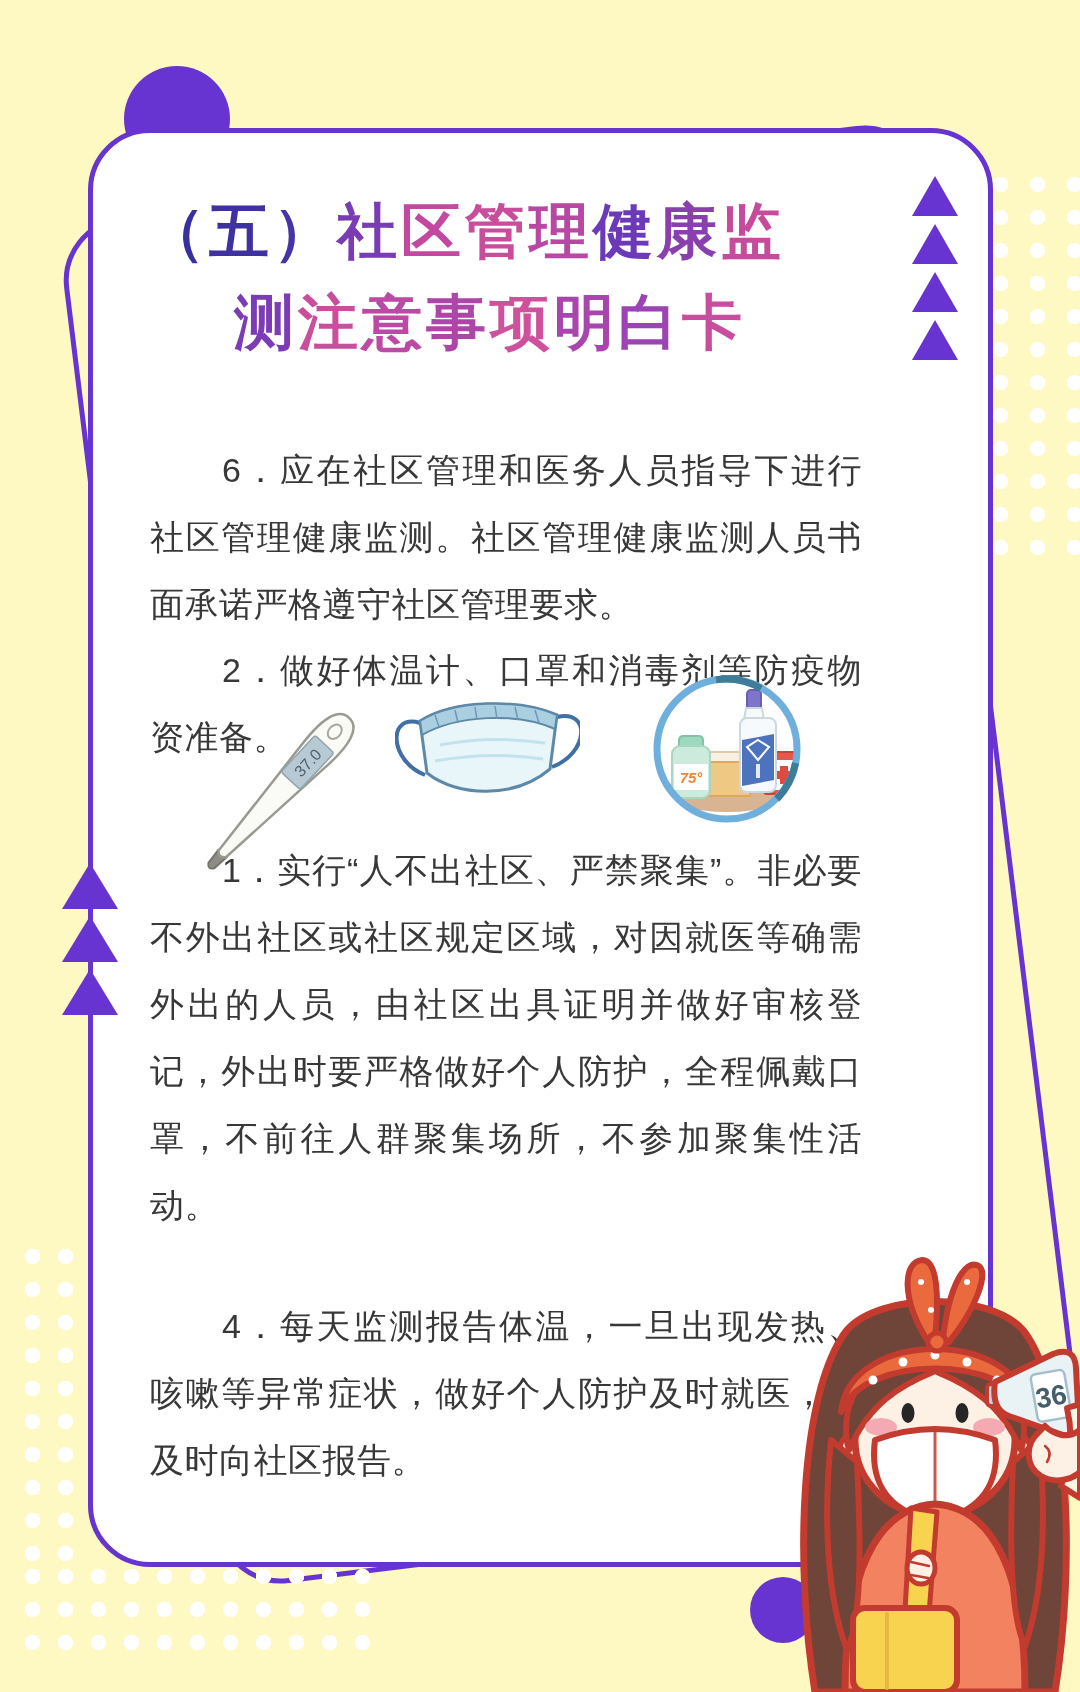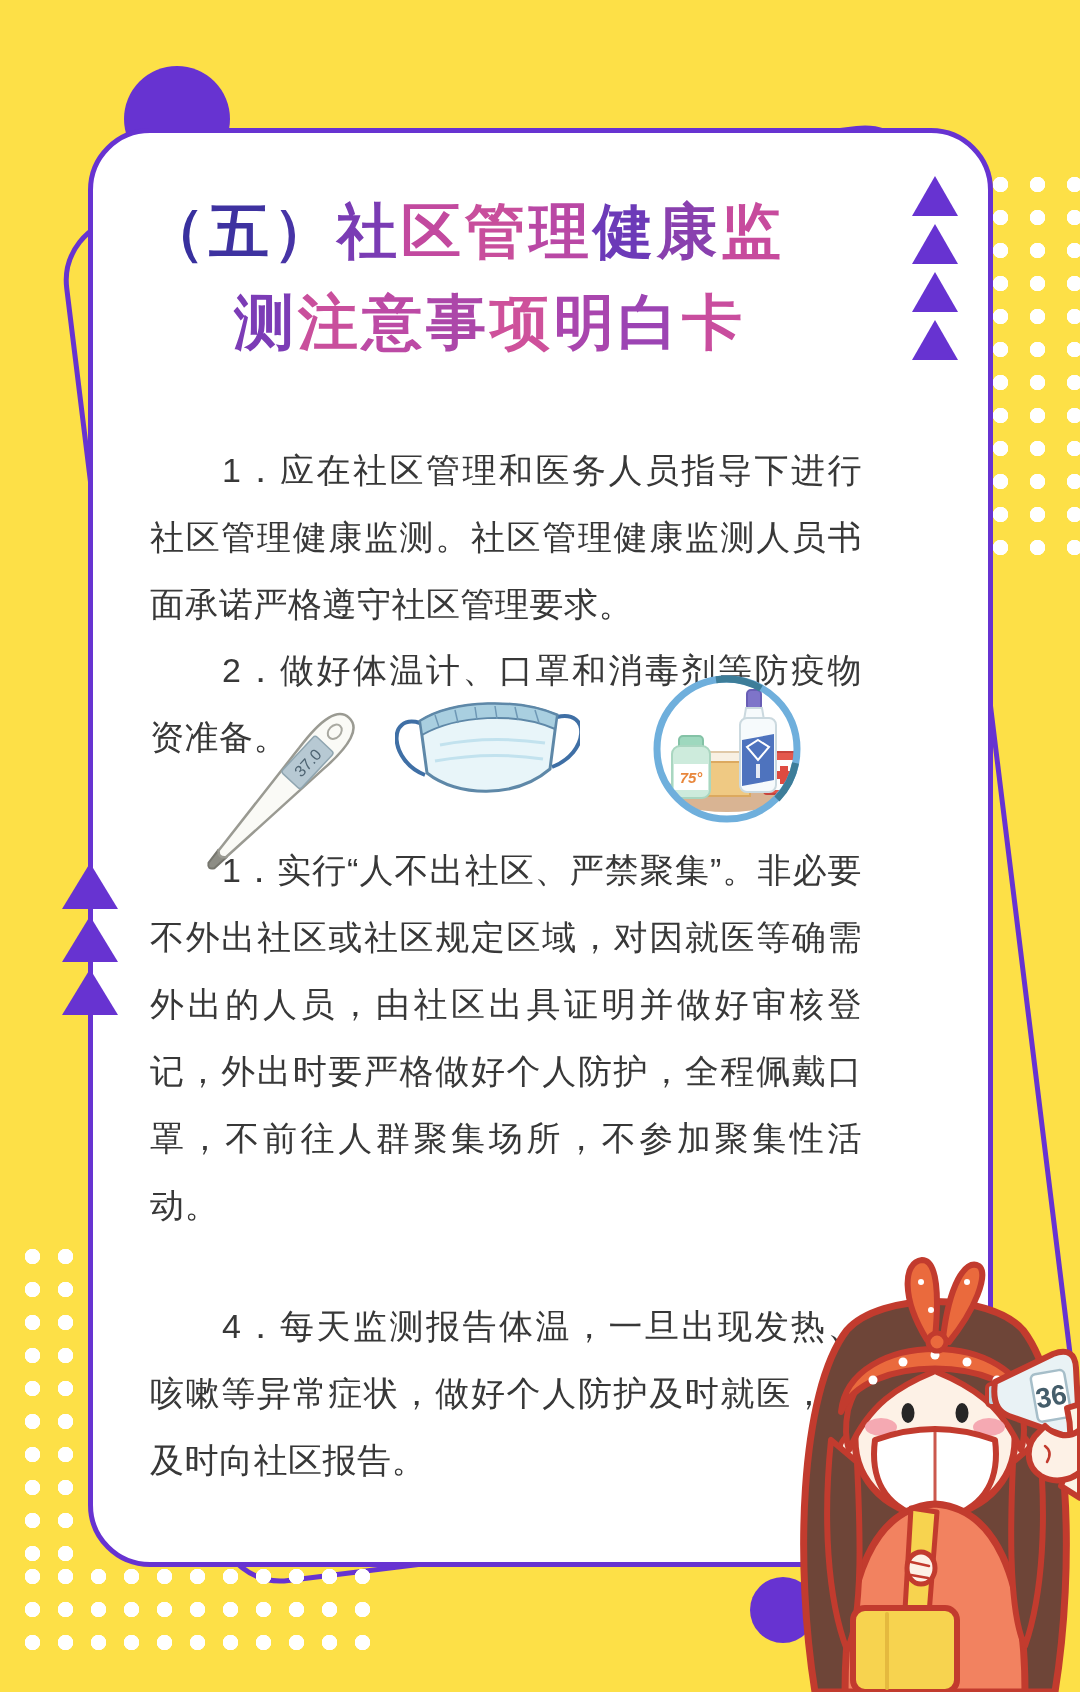--- a/index.html
+++ b/index.html
@@ -1,18 +1,18 @@
 <!DOCTYPE html>
 <html><head>
 <meta charset="utf-8">
 <style>
   html,body{margin:0;padding:0;background:#888;}
   .page{
     position:relative;width:1080px;height:1692px;overflow:hidden;
-    background:#fde047;font-family:"Liberation Sans",sans-serif;
+    background:#fef9c3;font-family:"Liberation Sans",sans-serif;
   }
   
   .backdrop-outline{
     position:absolute;left:137px;top:166px;width:861px;height:1367px;
     border:5px solid #6733D1;border-radius:65px;
     transform:rotate(-7deg);z-index:1;
   }
   .circle-top{
     position:absolute;left:124px;top:66px;width:106px;height:106px;
     border-radius:50%;background:#6733D1;z-index:1;
@@ -71,21 +71,21 @@
   <div class="circle-bottom"></div>
   <div class="dots dots-tr"></div>
   <div class="dots dots-bl"></div>
   <div class="dots dots-bottom"></div>
 
   <div class="card"></div>
 
   <div class="title-line title-1"><span style="color: rgb(56, 48, 158);">（</span><span style="color: rgb(62, 50, 160);">五</span><span style="color: rgb(71, 52, 166);">）</span><span style="color: rgb(122, 60, 180);">社</span><span style="color: rgb(194, 73, 159);">区</span><span style="color: rgb(200, 78, 156);">管</span><span style="color: rgb(185, 72, 165);">理</span><span style="color: rgb(108, 58, 184);">健</span><span style="color: rgb(137, 64, 174);">康</span><span style="color: rgb(199, 75, 157);">监</span></div>
   <div class="title-line title-2"><span style="color: rgb(124, 60, 182);">测</span><span style="color: rgb(201, 79, 156);">注</span><span style="color: rgb(188, 74, 165);">意</span><span style="color: rgb(172, 71, 169);">事</span><span style="color: rgb(206, 81, 155);">项</span><span style="color: rgb(169, 70, 174);">明</span><span style="color: rgb(156, 68, 179);">白</span><span style="color: rgb(201, 77, 158);">卡</span></div>
 
-  <div class="para para-1">1．应在社区管理和医务人员指导下进行社区管理健康监测。社区管理健康监测人员书面承诺严格遵守社区管理要求。</div>
+  <div class="para para-1">6．应在社区管理和医务人员指导下进行社区管理健康监测。社区管理健康监测人员书面承诺严格遵守社区管理要求。</div>
   <div class="para para-2">2．做好体温计、口罩和消毒剂等防疫物资准备。</div>
   <div class="para para-3">1．实行“人不出社区、严禁聚集”。非必要不外出社区或社区规定区域，对因就医等确需外出的人员，由社区出具证明并做好审核登记，外出时要严格做好个人防护，全程佩戴口罩，不前往人群聚集场所，不参加聚集性活动。</div>
   <div class="para para-4">4．每天监测报告体温，一旦出现发热、咳嗽等异常症状，做好个人防护及时就医，并及时向社区报告。</div>
 
   <svg class="illu illu-thermo" viewBox="0 0 215 235">
     <g transform="translate(25,215) rotate(-47)">
       <path d="M2,-4 L18,-5.5 L18,5.5 L2,4 Q-4,0 2,-4 Z" fill="#8D8D85" stroke="#76766E" stroke-width="2"></path>
       <path d="M18,-5 L148,-16 Q204,-22 204,0 Q204,22 148,16 L18,5 Q12,0 18,-5 Z" fill="#FAFAF6" stroke="#9A9A92" stroke-width="2.5"></path>
       <rect x="118" y="-13" width="50" height="26" rx="3" fill="#B7C9D3" stroke="#8FA5B0" stroke-width="1.5"></rect>
       <text x="143" y="6" text-anchor="middle" font-size="16" fill="#4E6472" font-family="Liberation Sans, sans-serif">37.0</text>

